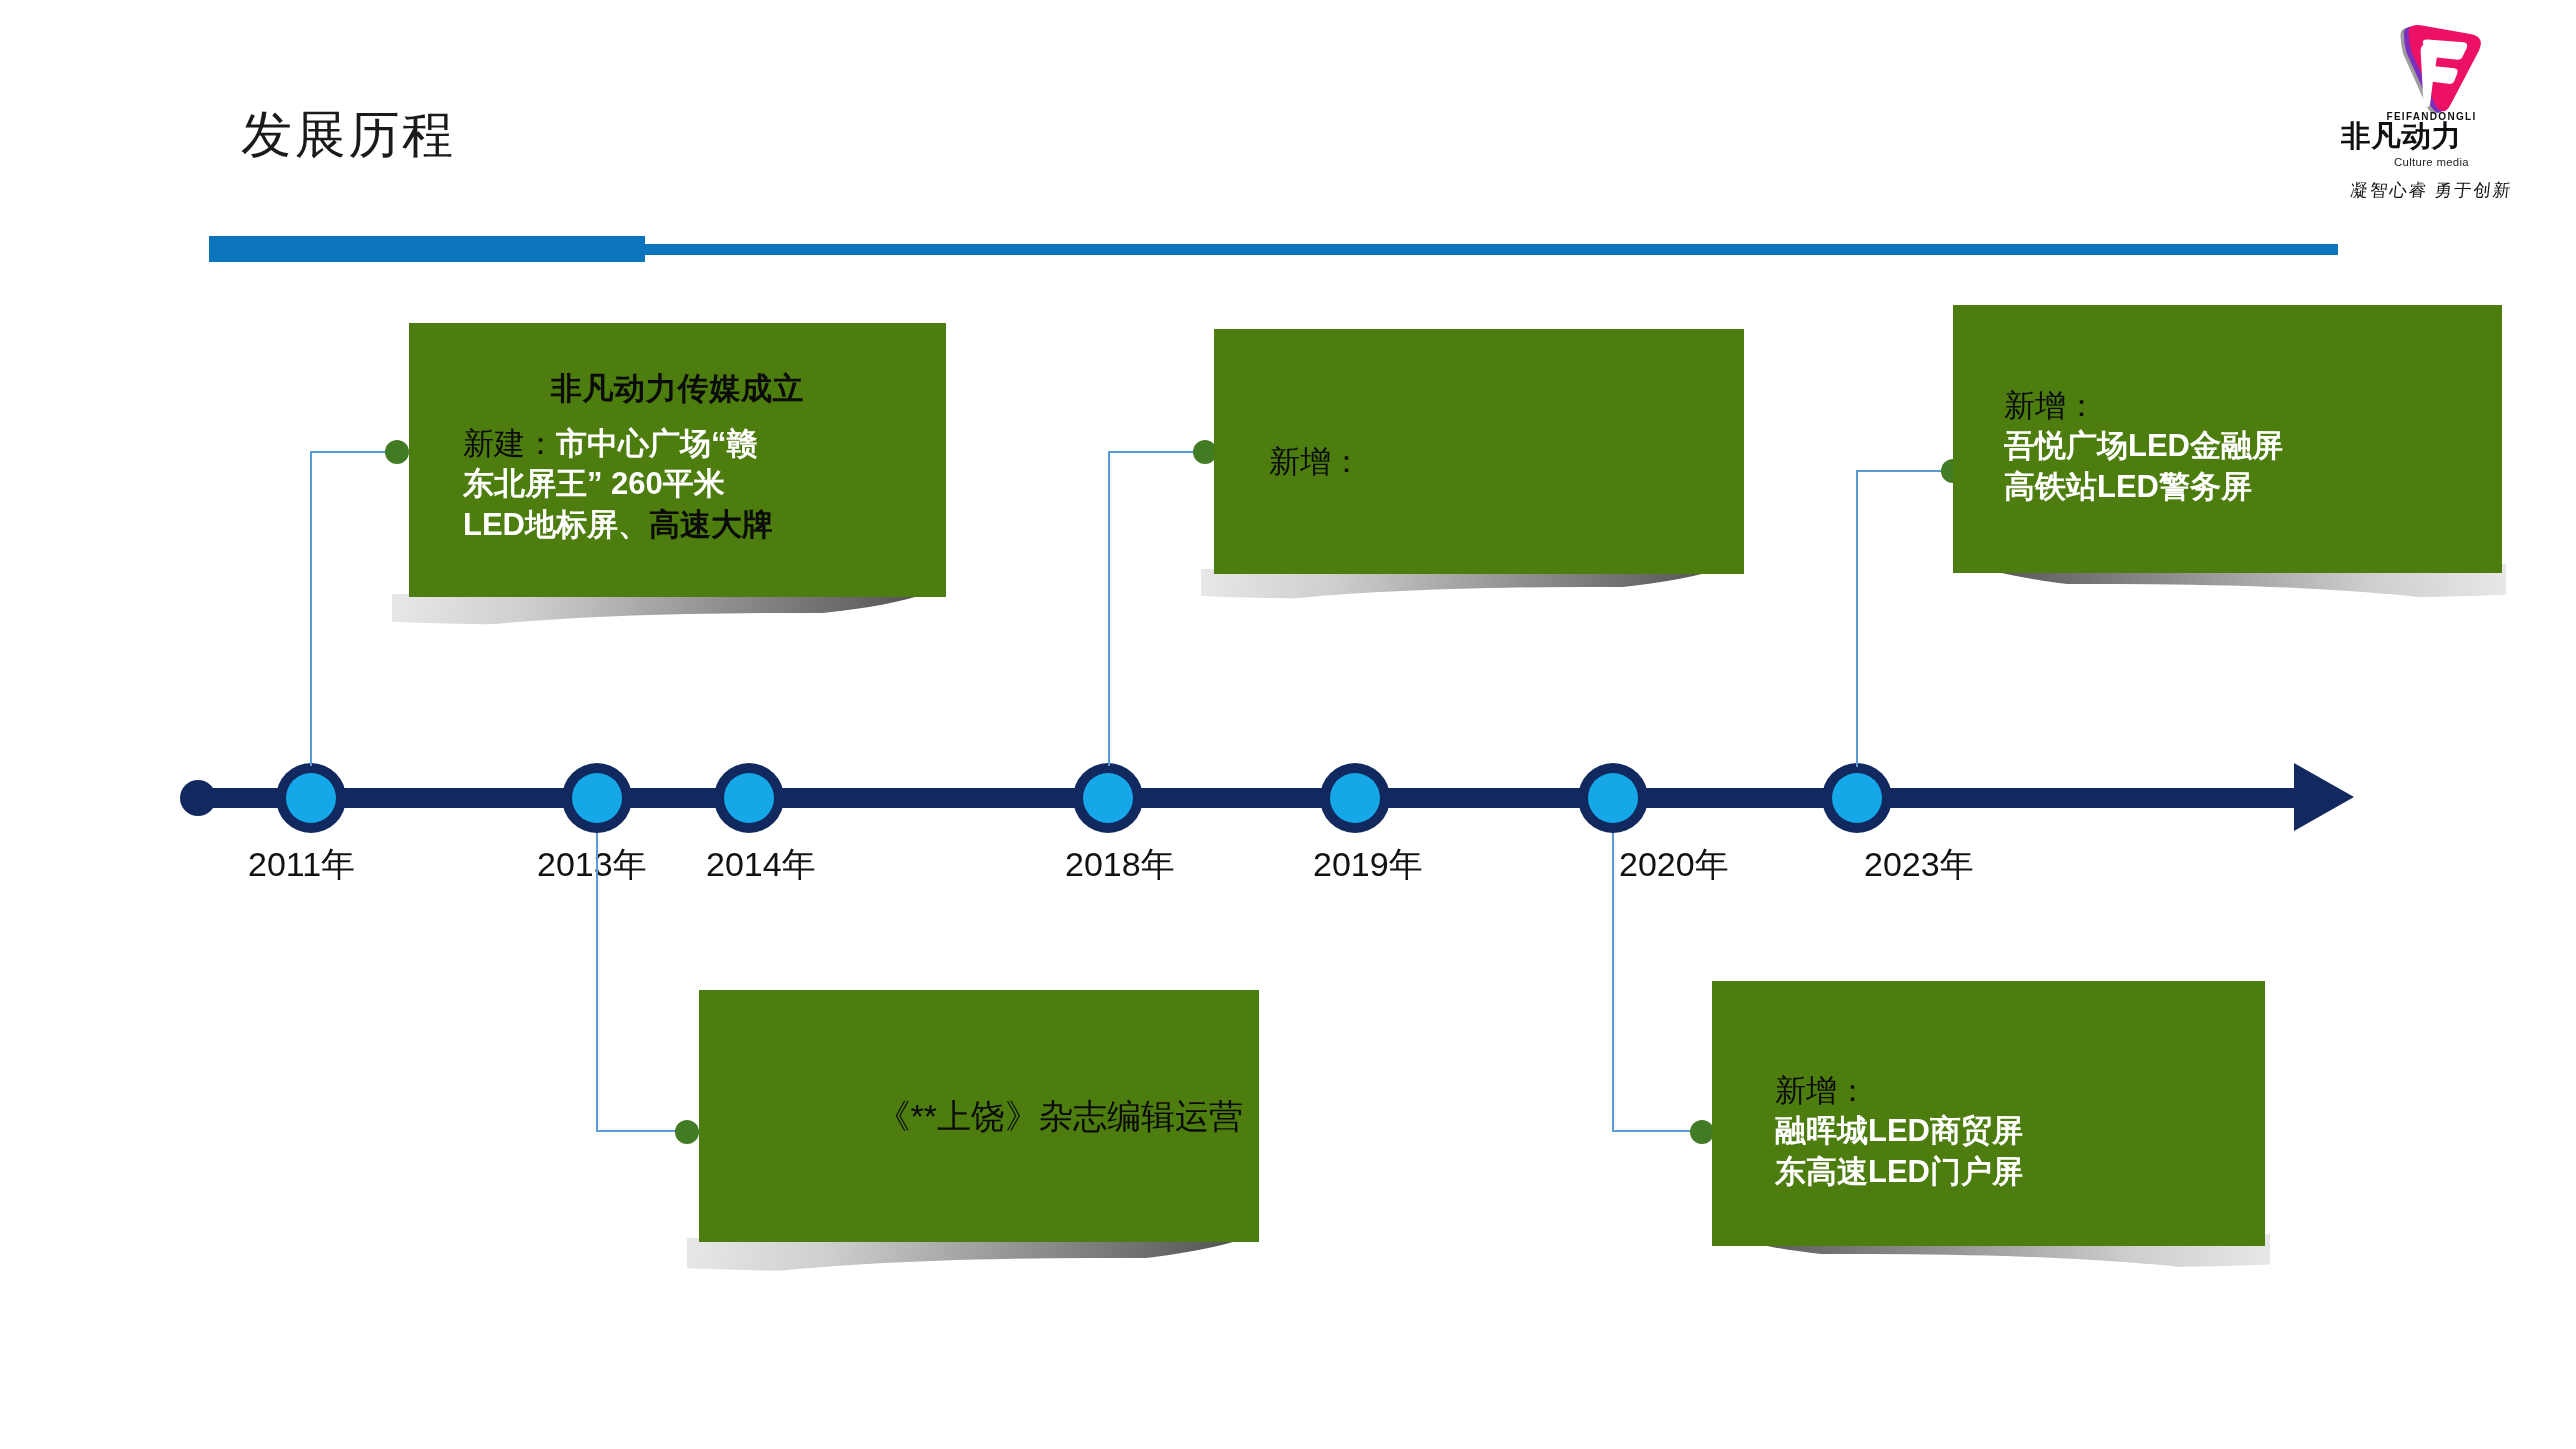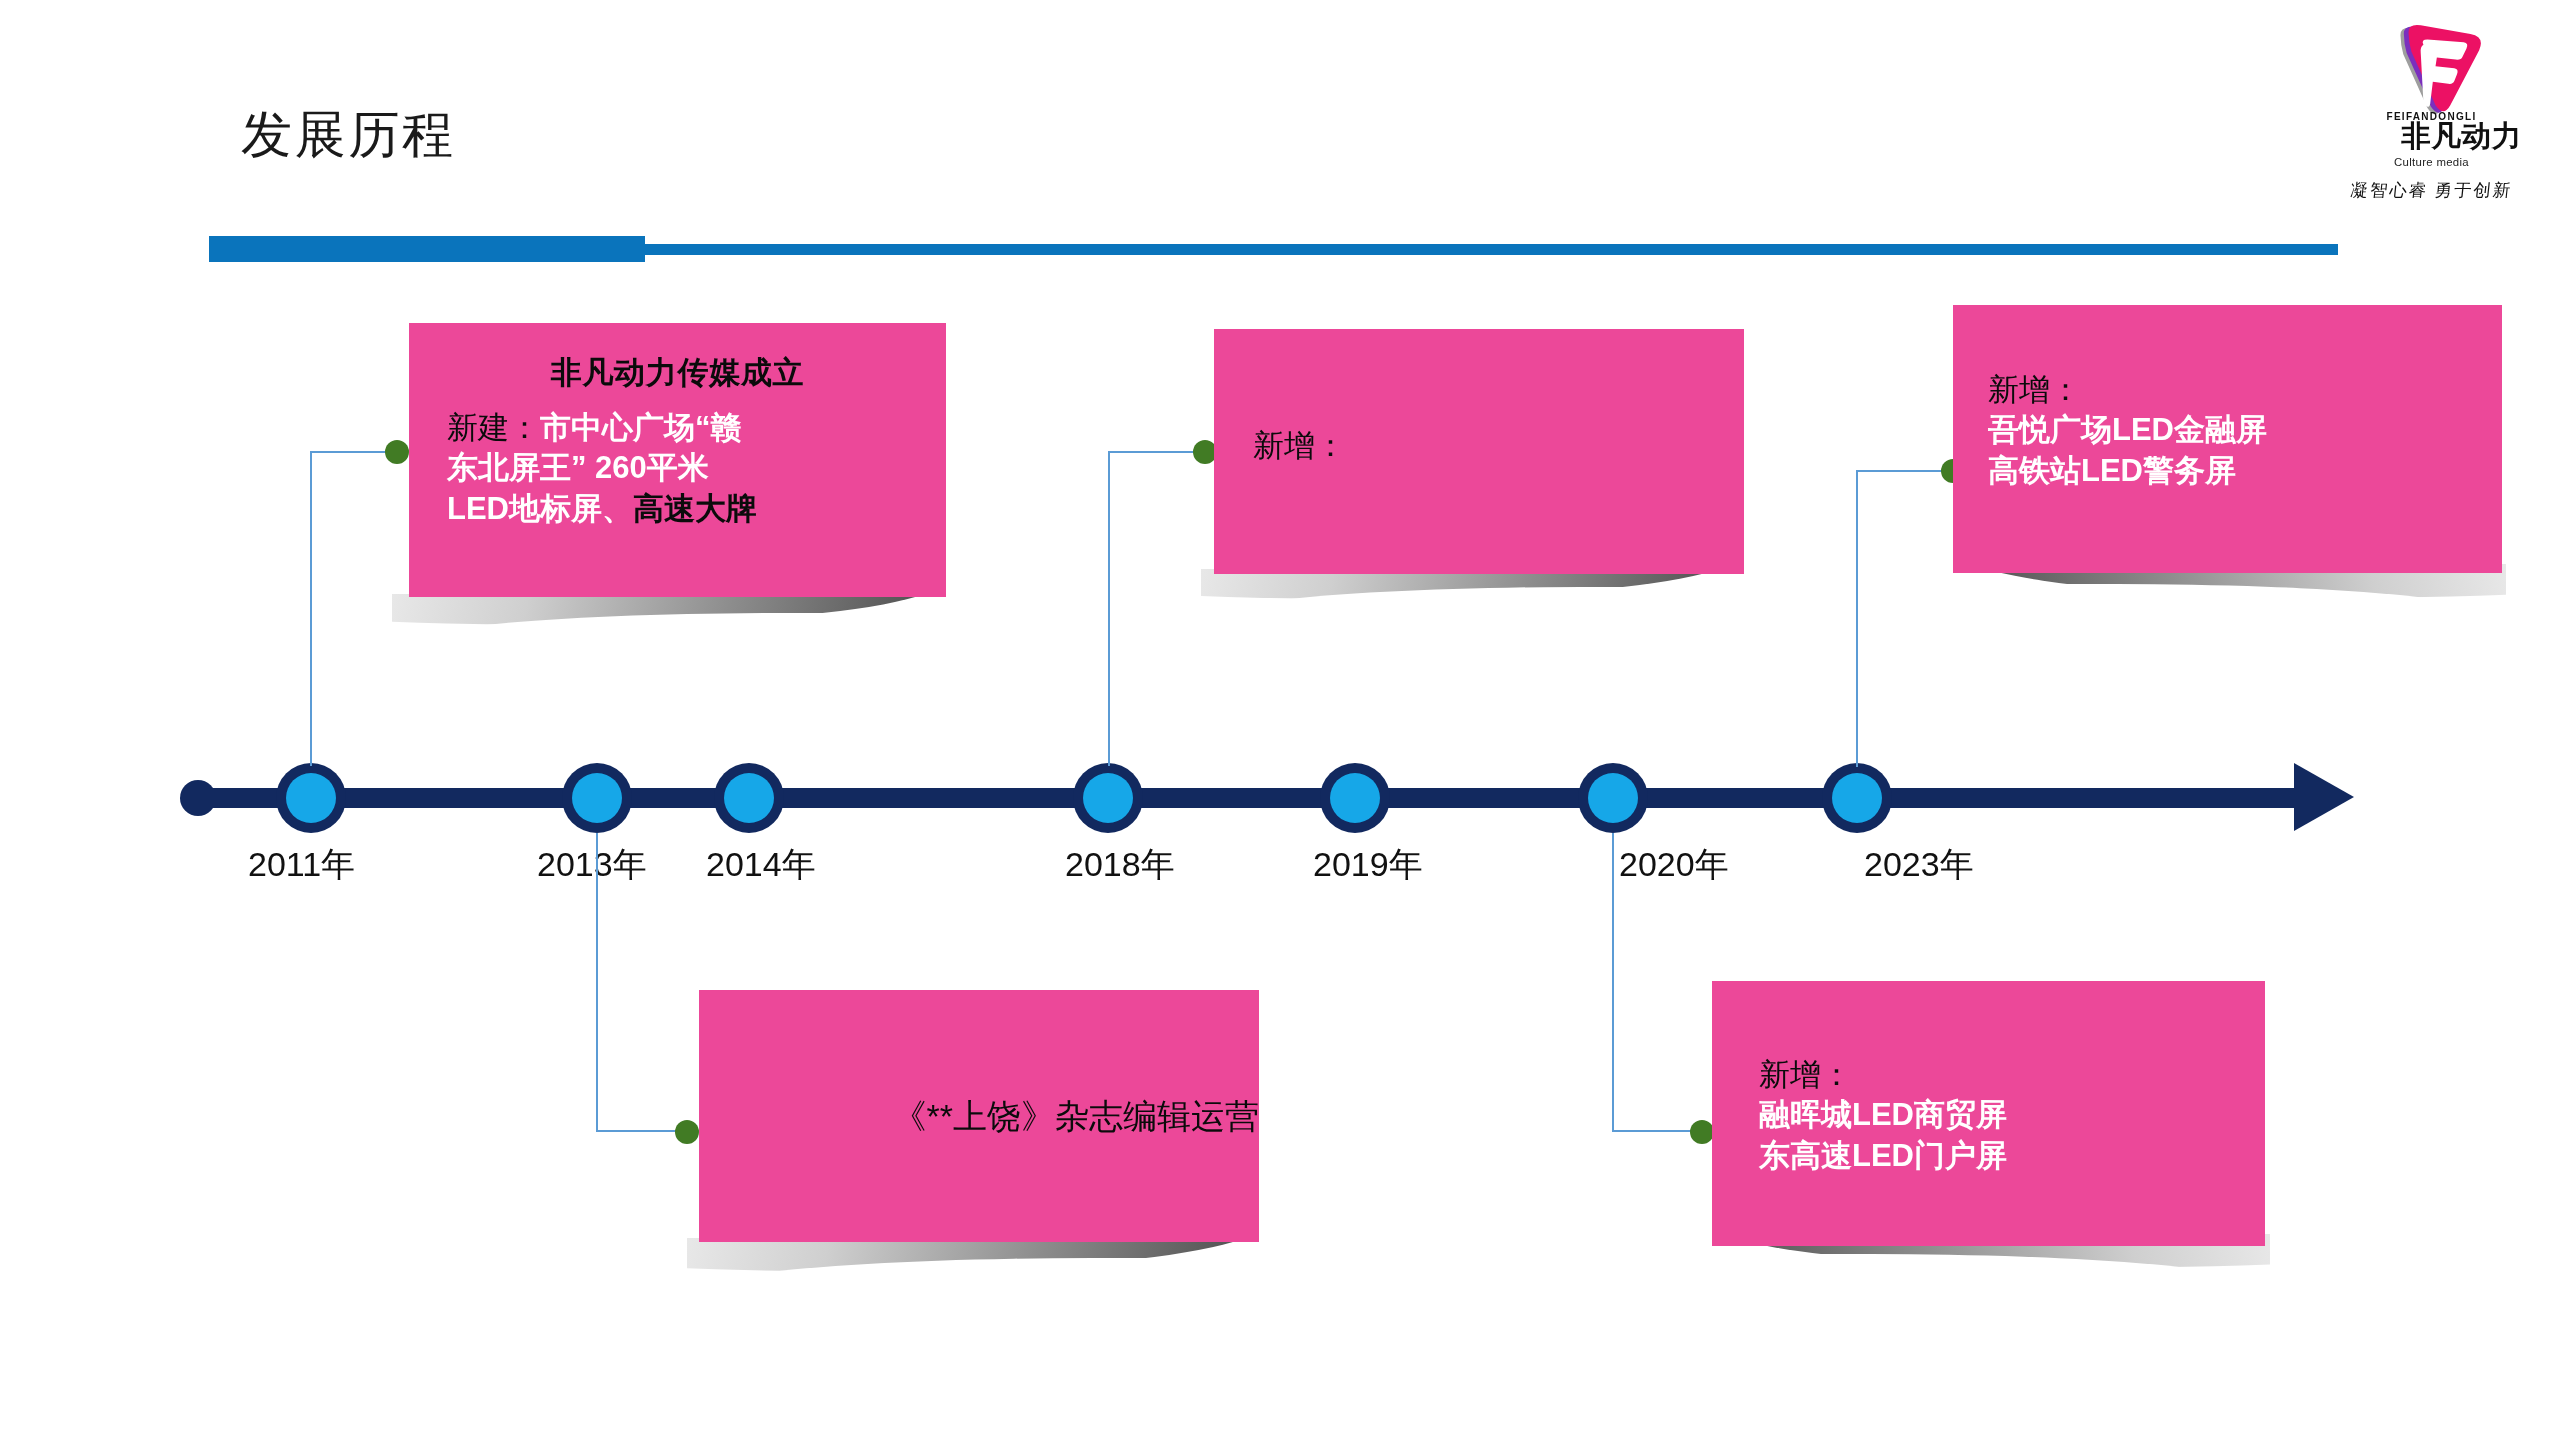--- a/index.html
+++ b/index.html
@@ -18,21 +18,21 @@
   }
   #title-bar-thin{
     position:absolute; left:641px; top:244px; width:1697px; height:10.7px;
     background:#0A74BC;
   }
 
   
   #logo{ position:absolute; left:2341px; top:22px; width:181px; height:195px; }
   #logo-mark{ position:absolute; left:42px; top:0px; width:101px; height:94px; }
   #logo-cn{
-    position:absolute; left:0; top:99px; width:181px; text-align:right;
+    position:absolute; left:0; top:99px; width:181px; text-align:left;
     font-size:29.5px; font-weight:700; color:#101010; letter-spacing:0.7px;
     line-height:1.0;
   }
   #logo-pinyin{
     position:absolute; left:0; top:89px; width:181px; text-align:center;
     font-size:10px; font-weight:700; color:#111; letter-spacing:1.3px;
   }
   #logo-sub{
     position:absolute; left:0; top:134px; width:181px; text-align:center;
     font-size:11.4px; font-weight:400; color:#222; letter-spacing:0.3px;
@@ -78,22 +78,22 @@
   .connector{ position:absolute; pointer-events:none; }
   .conn-v{ position:absolute; width:2px; background:#5B9BD5; }
   .conn-h{ position:absolute; height:2px; background:#5B9BD5; }
   .conn-dot{
     position:absolute; width:24px; height:24px; border-radius:50%;
     background:#417B24;
   }
 
   
   .card{
-    position:absolute; background:#ec4899;
-    padding:0;
+    position:absolute; background:#4d7c0f;
+    padding:16px;
   }
   .card-shadow{
     position:absolute; overflow:hidden;
   }
   .card-shadow::before{
     content:""; position:absolute; left:0; top:-29.5px; width:100%; height:100%;
     background:linear-gradient(100deg,#e9e9e9 0%,#cfcfcf 25%,#8e8e8e 60%,#5d5d5d 88%,#4a4a4a 100%);
     border-radius:0 0 100% 0;
     transform:skewY(2.1deg);
   }

